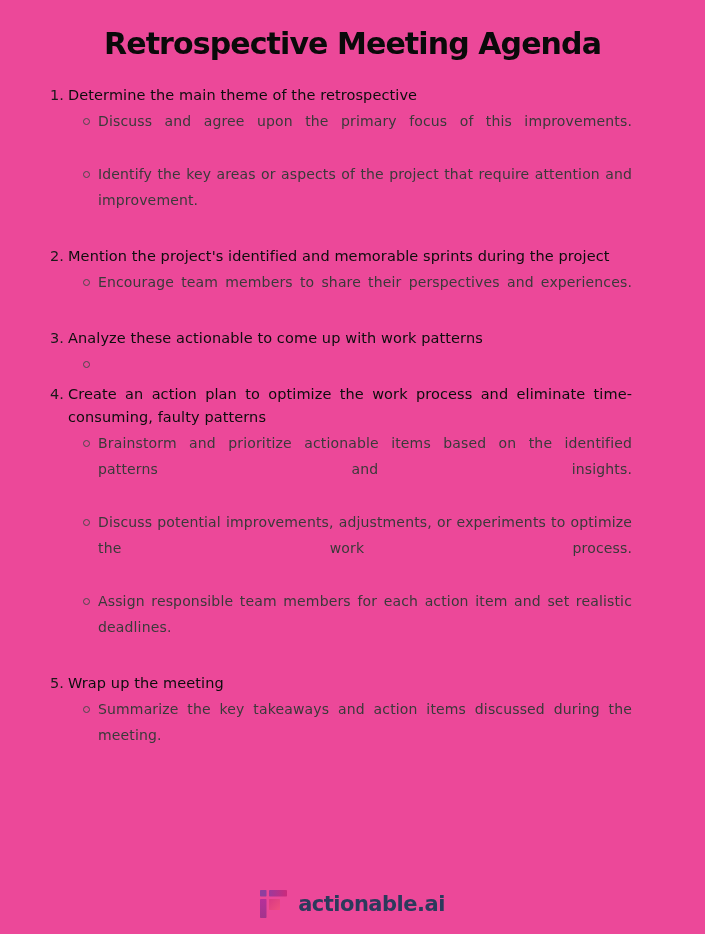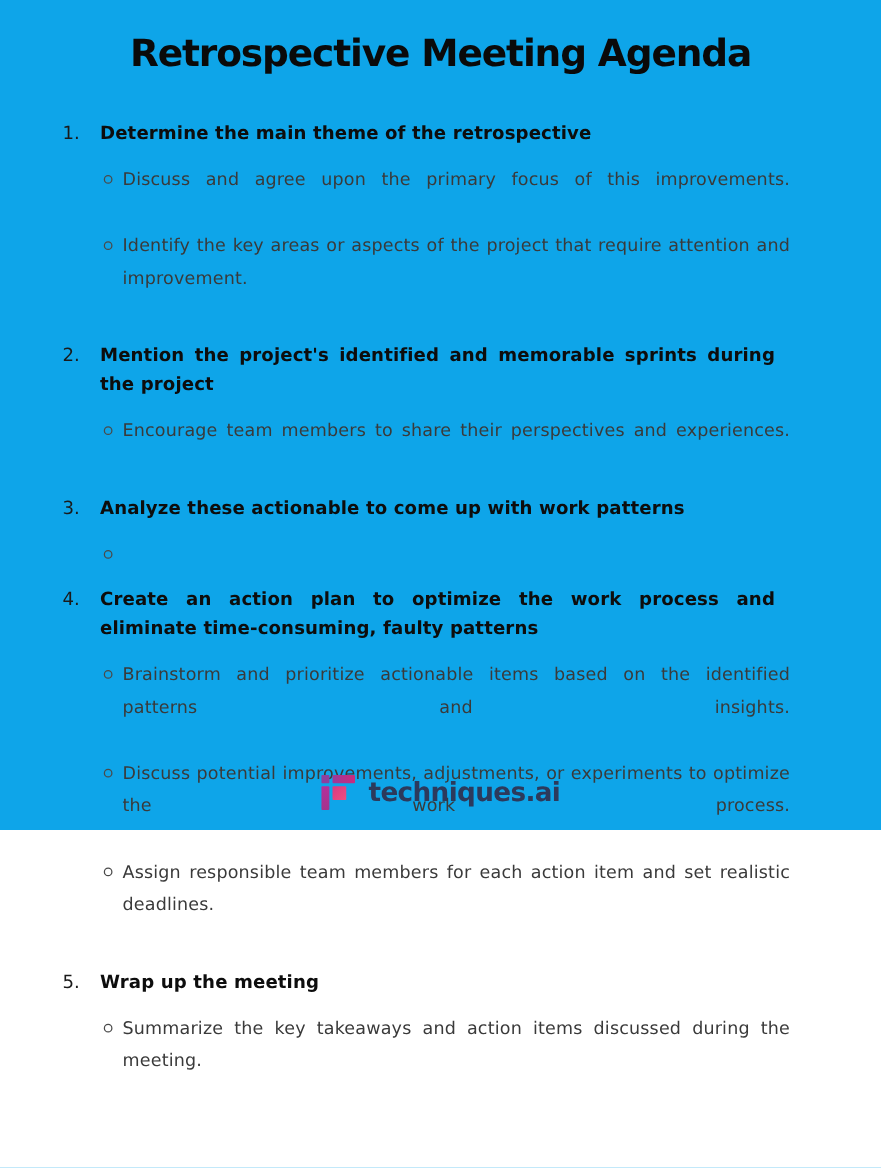--- a/index.html
+++ b/index.html
@@ -11,23 +11,23 @@
     width: 705px;
     height: 934px;
     overflow: hidden;
     font-family: "DejaVu Sans", "Liberation Sans", sans-serif;
     color: #333333;
     position: relative;
   }
 
   .page {
     width: 705px;
-    height: 664px;
+    height: 934px;
     box-sizing: border-box;
-    background: #0ea5e9;
+    background: #ec4899;
     position: relative;
   }
 
   
   .doc-title {
     margin: 0;
     padding: 26px 40px 0 40px;
     text-align: center;
     font-family: "DejaVu Sans", "Liberation Sans", sans-serif;
     font-size: 30px;
@@ -60,23 +60,23 @@
     top: 0;
     width: 18px;
     font-size: 14.5px;
     font-weight: 400;
     color: #1a1a1a;
     line-height: 23px;
     text-align: left;
   }
 
   .item-heading {
-    margin: 12px;
+    margin: 0;
     font-size: 14.5px;
-    font-weight: 700;
+    font-weight: 400;
     color: #0d0d0d;
     line-height: 23px;
     letter-spacing: 0.1px;
     text-align: justify;
     text-justify: inter-word;
   }
   
   .item-heading.single-line {
     text-align: left;
   }
@@ -217,16 +217,16 @@
         <linearGradient id="gSq" x1="0" y1="0" x2="1" y2="1">
           <stop offset="0" stop-color="#d93a83"></stop>
           <stop offset="1" stop-color="#ef4f7f"></stop>
         </linearGradient>
       </defs>
       <rect x="0" y="0" width="13" height="13" rx="1.5" fill="#8e3f9e"></rect>
       <rect x="18" y="0" width="36" height="13" rx="1.5" fill="url(#gTop)"></rect>
       <rect x="0" y="18" width="13" height="38" rx="1.5" fill="url(#gLeft)"></rect>
       <rect x="18" y="18" width="22" height="22" rx="1.5" fill="url(#gSq)"></rect>
     </svg>
-    <span class="logo-word">techniques.ai</span>
+    <span class="logo-word">actionable.ai</span>
   </div>
 
 </div>
 
 </body></html>

